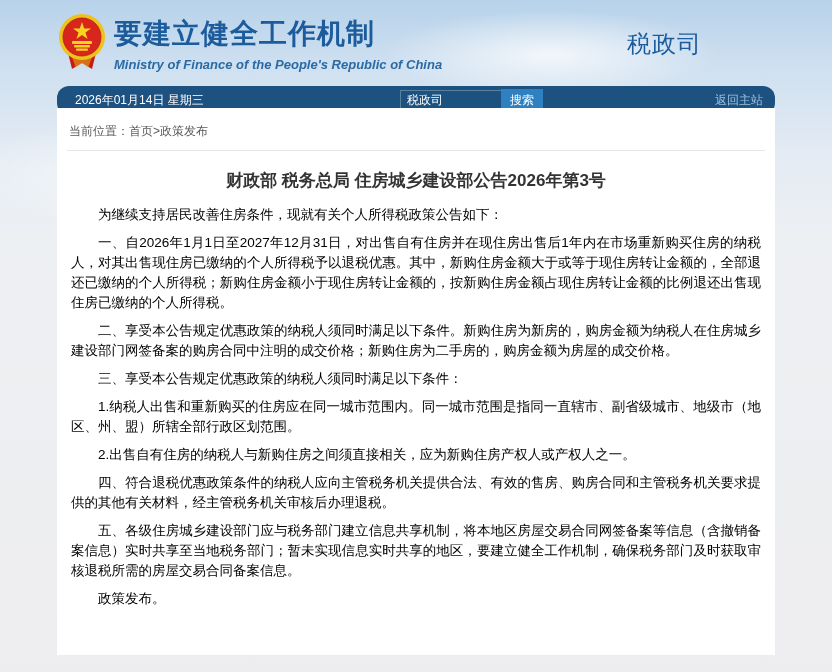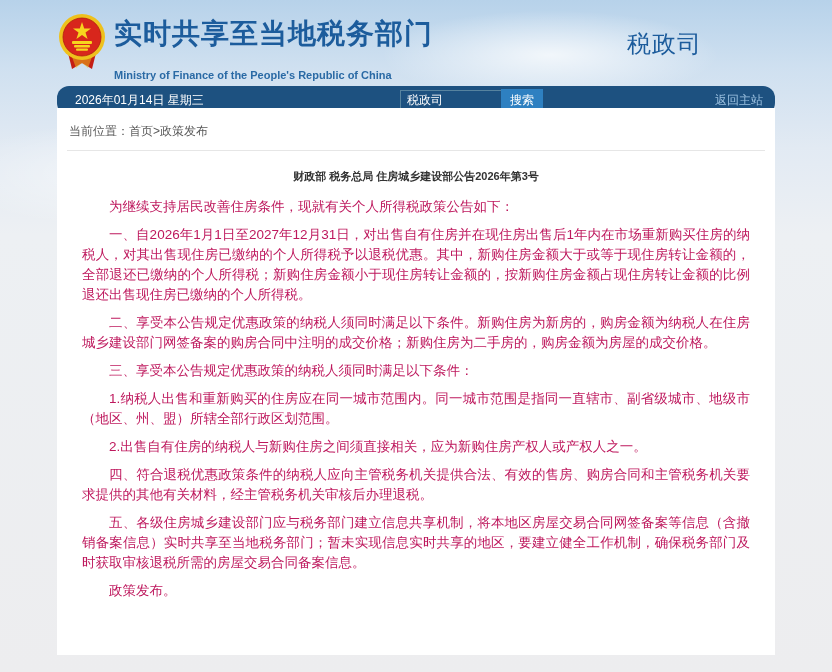--- a/index.html
+++ b/index.html
@@ -23,21 +23,21 @@
 
   
   .banner { position: absolute; left: 0; top: 0; width: 832px; height: 86px; }
   .logo { position: absolute; left: 58px; top: 13px; width: 48px; height: 58px; }
   .site-title-block { position: absolute; left: 114px; top: 19px; }
   .site-title {
     font-size: 28px; font-weight: bold; color: #1c5c9c;
     letter-spacing: 1px; line-height: 30px;
   }
   .site-title-en {
-    font-size: 11px; font-weight: bold; color: #2a6aa5; margin-top: 20px;
+    font-size: 13px; font-weight: bold; color: #2a6aa5; margin-top: 8px; font-style: italic;
   }
   .dept-name {
     position: absolute; left: 627px; top: 28px;
     font-size: 24px; color: #1c5c9c; letter-spacing: 1px;
   }
 
   
   .navbar {
     position: absolute; left: 57px; top: 86px; width: 718px; height: 29px;
     background: #1d5180; display: flex; align-items: center; border-radius: 12px;
@@ -83,26 +83,26 @@
     border-bottom: 1px solid #e6e6e6;
   }
   .breadcrumb a { color: #595959; text-decoration: none; cursor: pointer; }
   .article { padding: 0 10px; }
   .article-title {
     margin: 25px 40px 0; text-align: center;
     font-size: 19px; font-weight: bold; color: #333333; line-height: 26px;
   }
   .doc-number {
     margin-top: 18px; text-align: center;
-    font-size: 11px; font-weight: bold; color: #333333;
+    font-size: 17px; font-weight: bold; color: #333333;
   }
   .article-body { margin-top: 13px; }
   .article-body p {
-    font-size: 13.5px; color: #be185d; line-height: 20px;
-    text-indent: 2em; margin: 8px 15px; text-align: justify;
+    font-size: 13.5px; color: #000000; line-height: 20px;
+    text-indent: 2em; margin: 8px 4px; text-align: justify;
   }
 </style>
 </head>
 <body>
 
 <div class="cloud1"></div>
 <div class="cloud2"></div>
 
 <div class="banner">
   <div class="logo">
@@ -112,21 +112,21 @@
       <circle cx="24" cy="24" r="23" fill="#eec11c"></circle>
       <circle cx="24" cy="24" r="19" fill="#d8261c"></circle>
       <polygon points="24,9 26.2,15.5 33,15.5 27.5,19.6 29.6,26 24,22 18.4,26 20.5,19.6 15,15.5 21.8,15.5" fill="#f7d51e"></polygon>
       <rect x="14" y="28" width="20" height="3" rx="1" fill="#f7d51e"></rect>
       <rect x="16" y="32" width="16" height="2.4" rx="1" fill="#f7d51e"></rect>
       <rect x="18" y="35.5" width="12" height="2.2" rx="1" fill="#f7d51e"></rect>
       <circle cx="24" cy="24" r="19" fill="none" stroke="#b01a10" stroke-width="0.8"></circle>
     </svg>
   </div>
   <div class="site-title-block">
-    <div class="site-title">实时共享至当地税务部门</div>
+    <div class="site-title">要建立健全工作机制</div>
     <div class="site-title-en">Ministry of Finance of the People's Republic of China</div>
   </div>
   <div class="dept-name">税政司</div>
 </div>
 
 <div class="navbar">
   <span class="nav-date">2026年01月14日 星期三</span>
   <input class="search-input" type="text" placeholder="请输入关键字" style="">
   <div class="search-select">
     <span>税政司</span>

